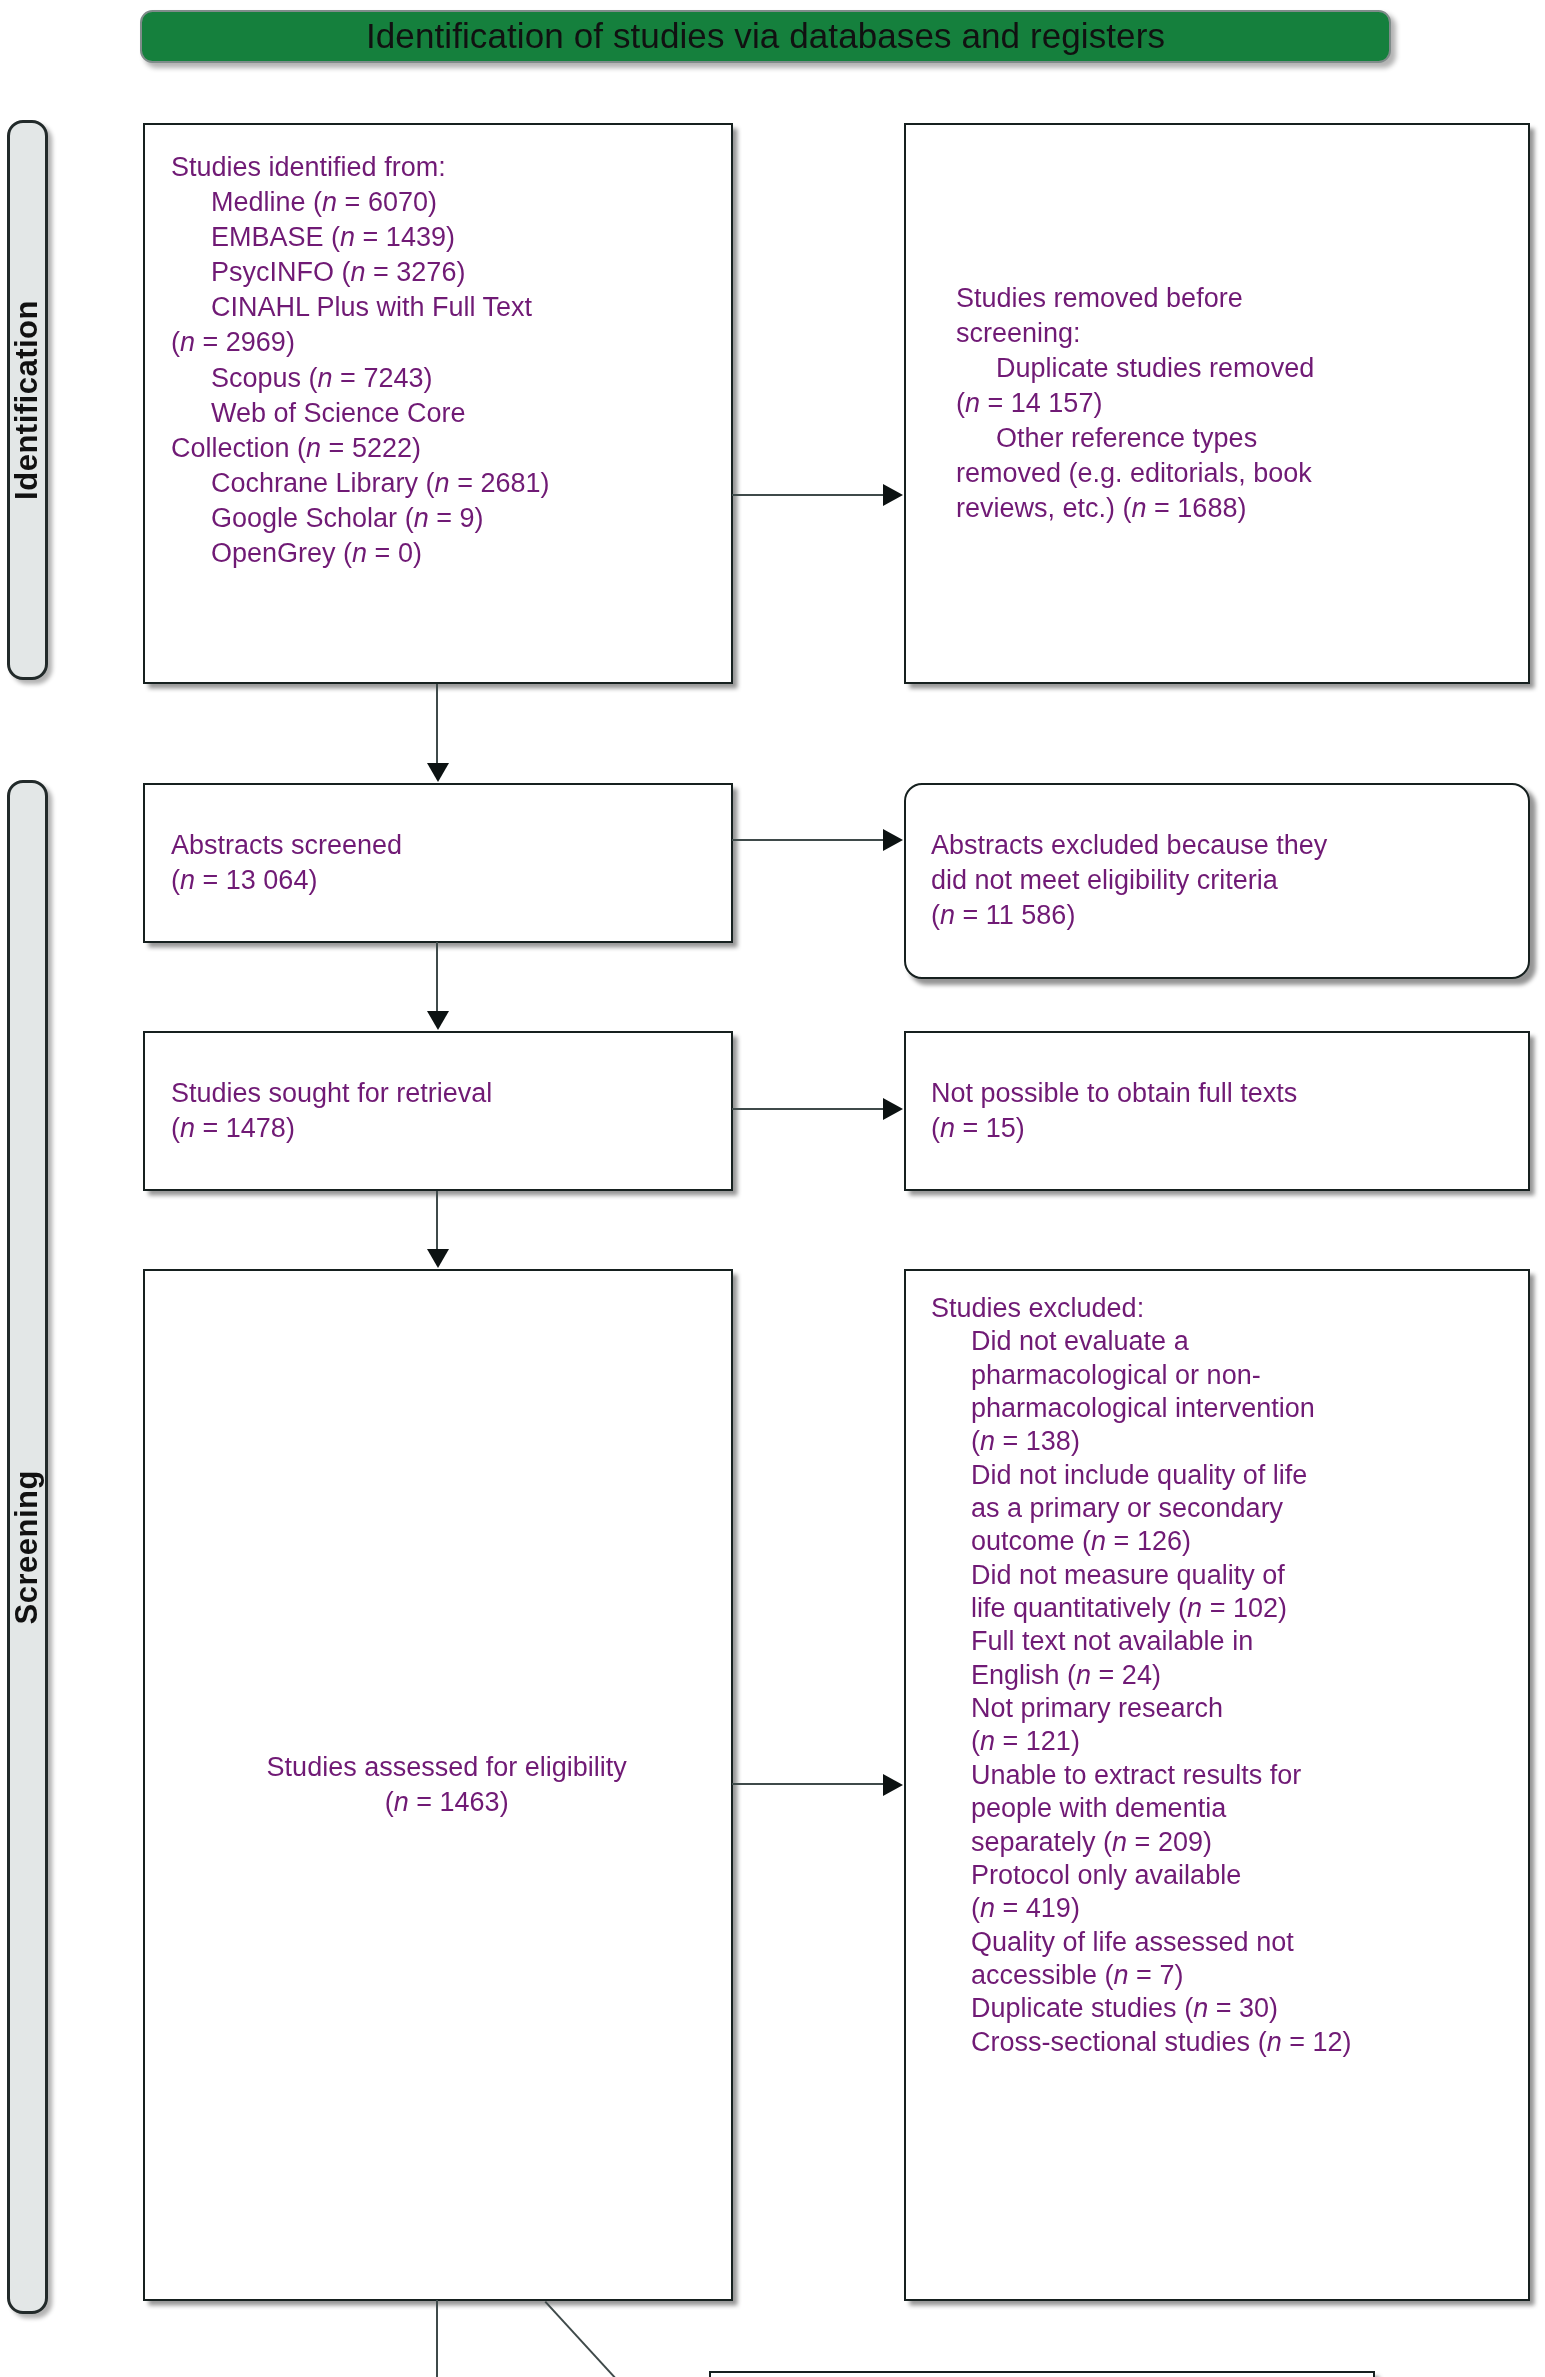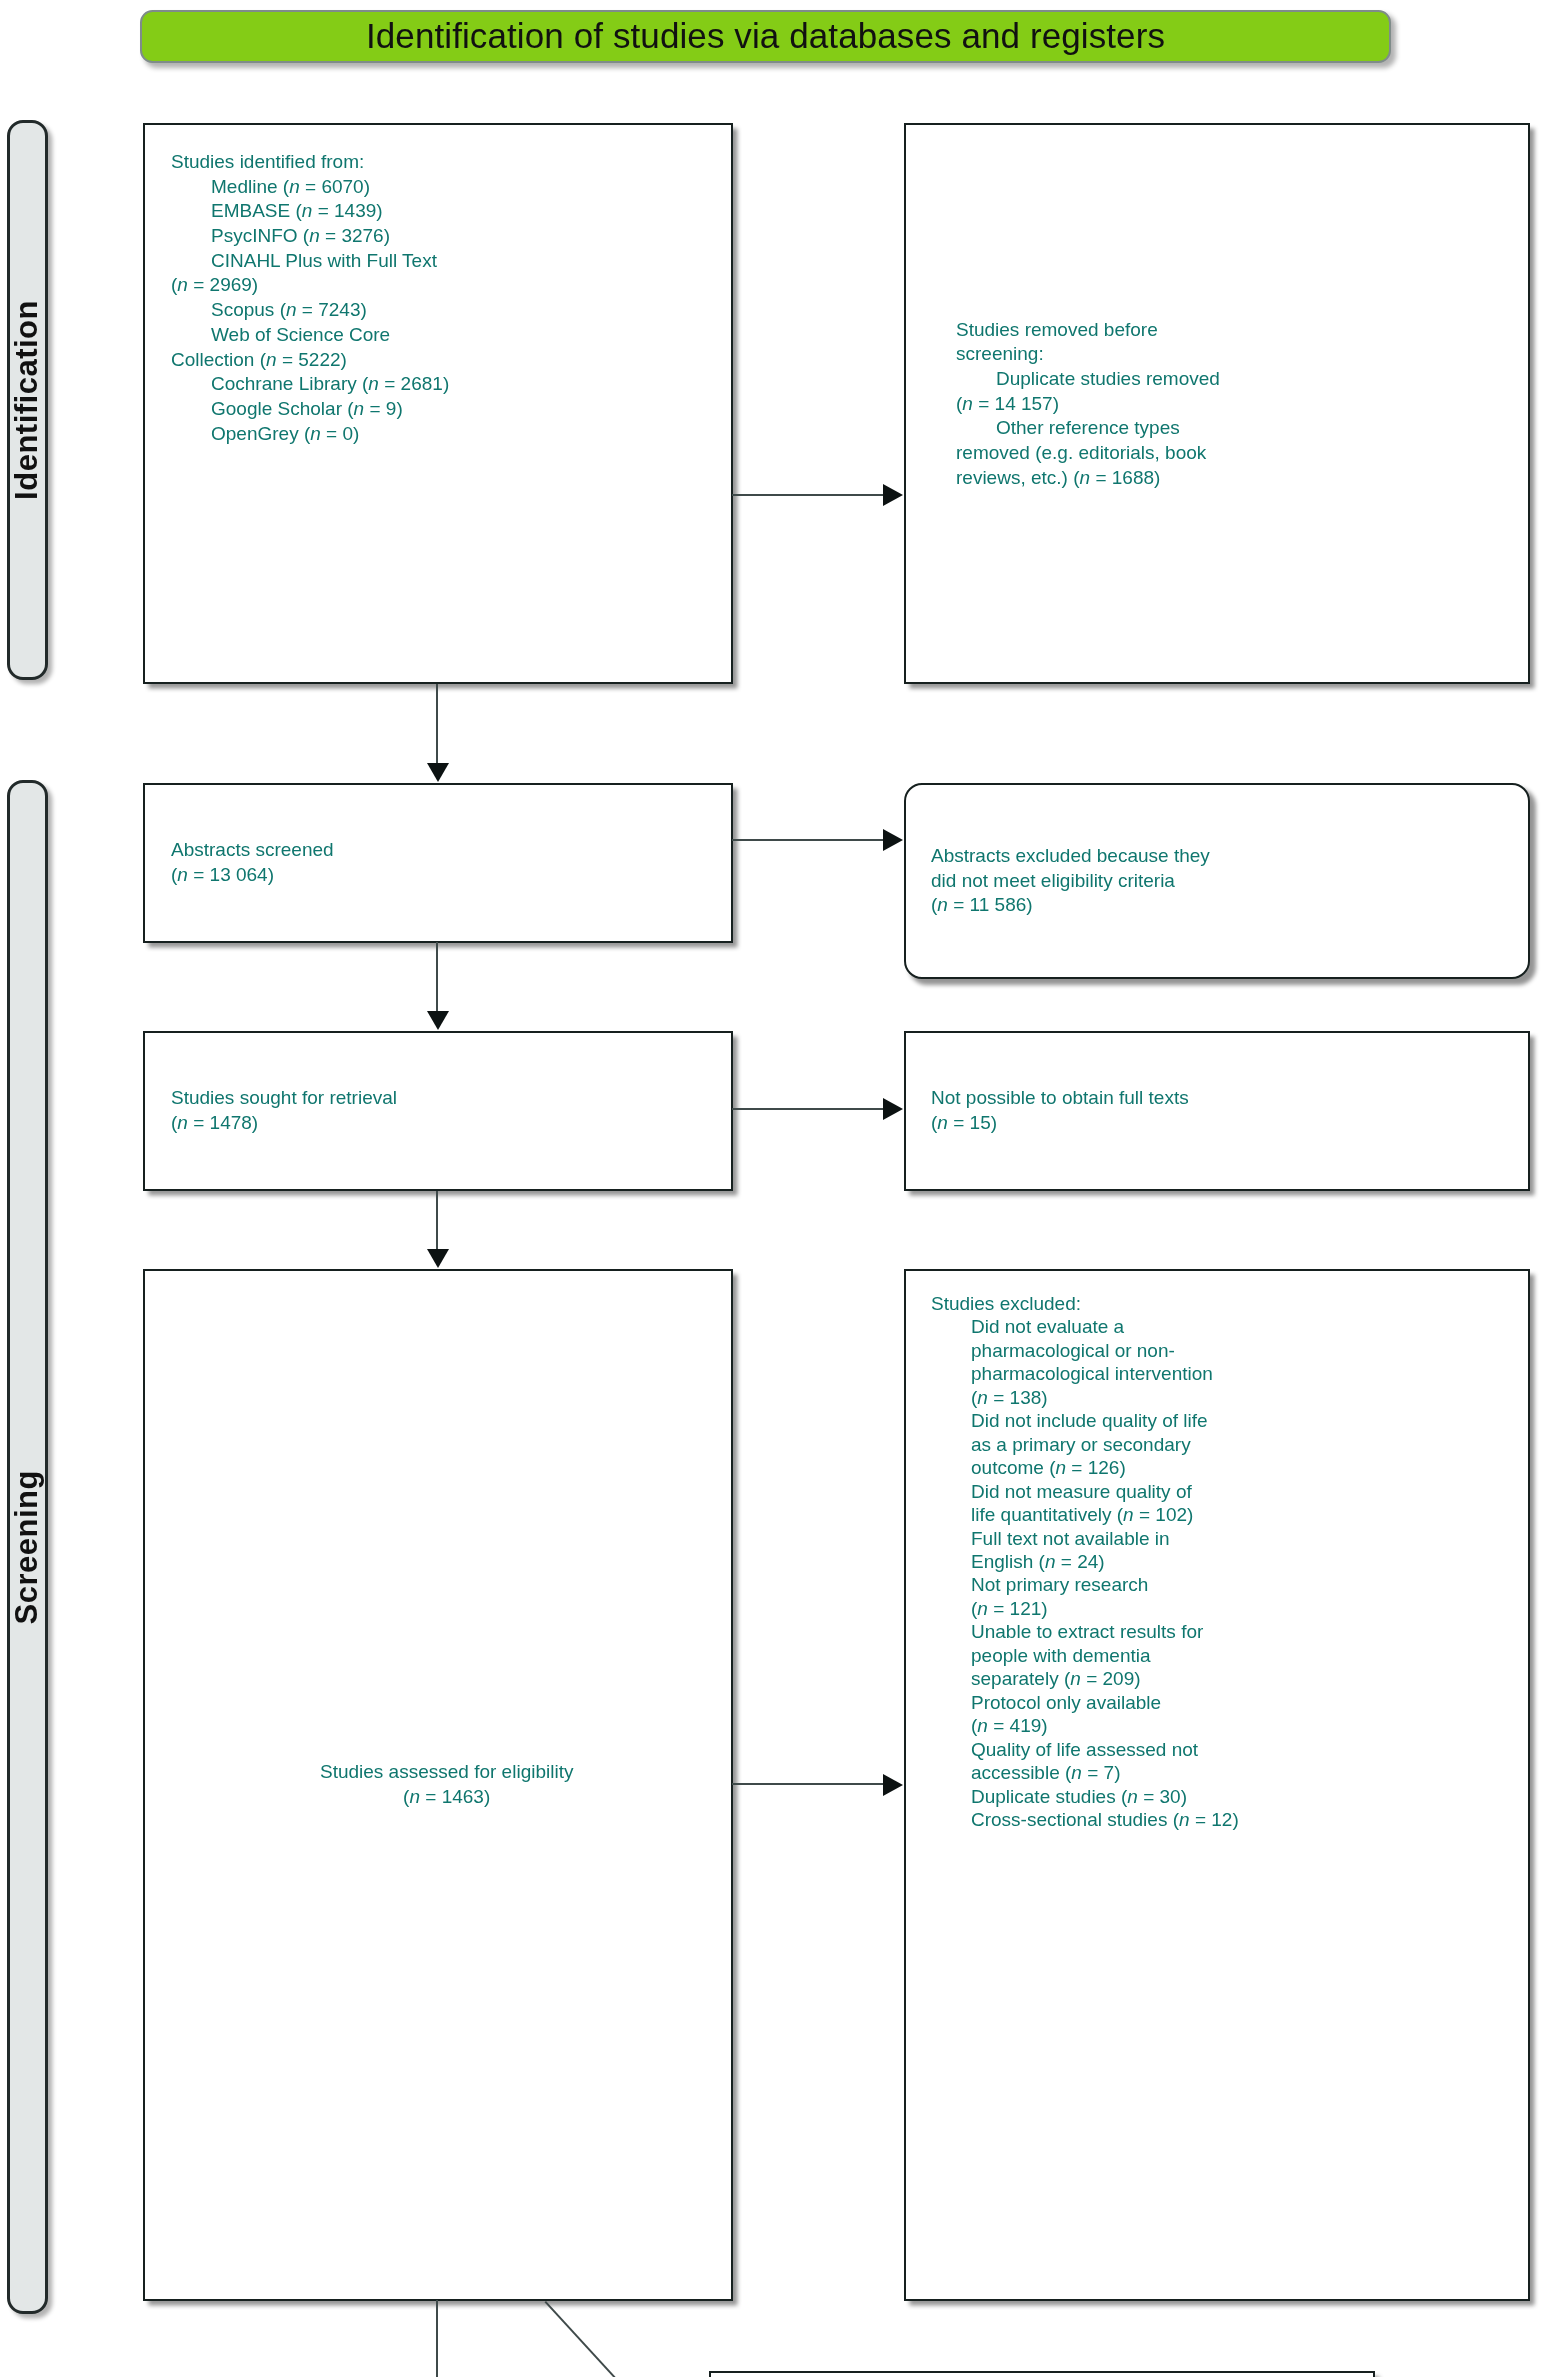--- a/index.html
+++ b/index.html
@@ -9,21 +9,21 @@
     position:relative;
     width:1545px;
     height:3078px;
     background:#ffffff;
     overflow:hidden;
   }
 
   
   .hdrbar{
     position:absolute;
-    background:#84cc16;
+    background:#15803d;
     border:2.9px solid #7f8c8a;
     border-radius:12.4px;
     box-shadow:4.8px 4.8px 4.8px rgba(0,0,0,.30);
     display:flex;align-items:center;justify-content:center;
     box-sizing:border-box;
   }
   .hdrbar .t{
     font-size:35px;
     color:#111;
     letter-spacing:0.1px;
@@ -53,23 +53,23 @@
     position:absolute;
     background:#ffffff;
     border:2.9px solid #16201f;
     box-sizing:border-box;
     box-shadow:5.2px 5.2px 4.3px rgba(0,0,0,.42);
     padding:0;
   }
   .box .inner{
     position:absolute;
     left:25px; right:10.5px;
-    font-size:19px;
+    font-size:27px;
     line-height:1.30;
-    color:#0f766e;
+    color:#701a75;
   }
   .box.vc .inner{ top:50%; transform:translateY(-50%); }
   .box.vt .inner{ top:22px; }
 
   .ind{ padding-left:40px; display:block; text-indent:0; }
   .ln{ display:block; }
   .it{ font-style:italic; }
 
   
   .vline{ position:absolute; background:#3f4a4a; width:2.4px; }

